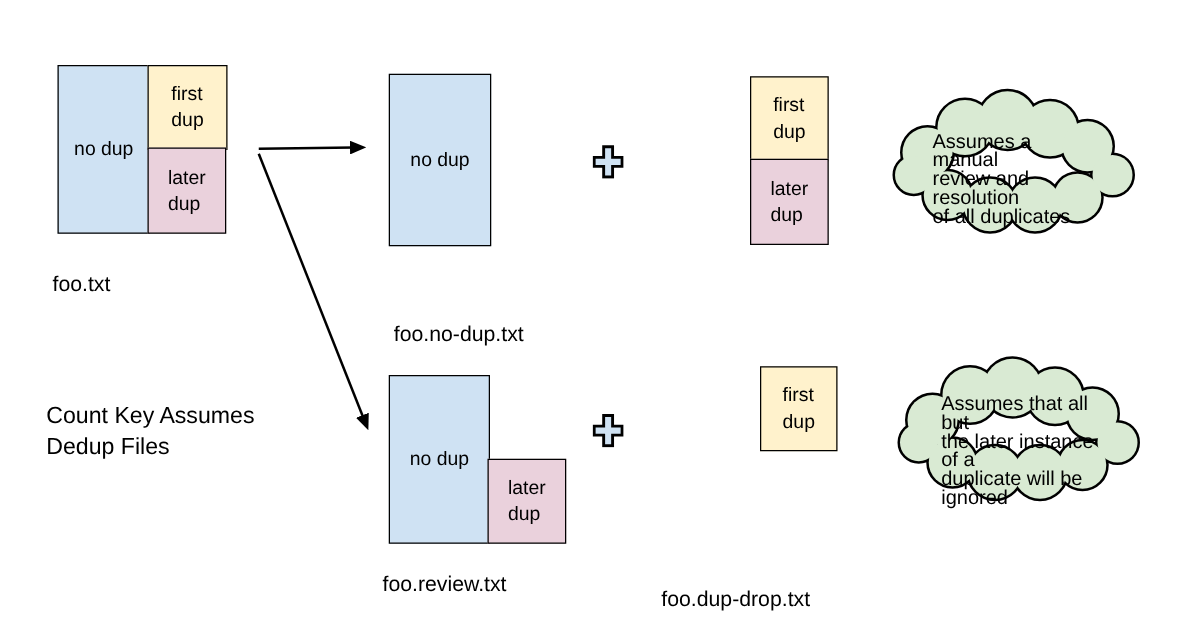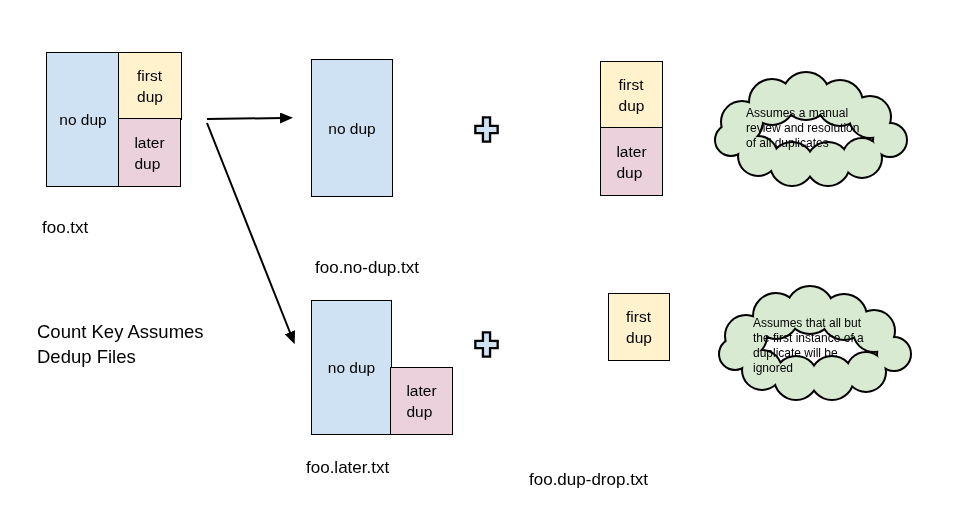--- a/index.html
+++ b/index.html
@@ -19,21 +19,21 @@
     border:1.7px solid var(--stroke,#000);
     display:flex;align-items:center;justify-content:center;
     font-size:15.5px;line-height:21px;
   }
   .box span{white-space:pre-line;text-align:left;display:block;}
   .fill-blue{background:var(--no-dup-fill,#cfe2f3);}
   .fill-yellow{background:var(--first-dup-fill,#fff2cc);}
   .fill-pink{background:var(--later-dup-fill,#ead1dc);}
   .file-label{position:absolute;font-size:17px;white-space:nowrap;}
   .process-label{position:absolute;font-size:18.5px;line-height:25px;white-space:pre-line;}
-  .note-text{position:absolute;font-size:12px;line-height:15px;white-space:pre-line;}
+  .note-text{position:absolute;font-size:16px;line-height:15px;white-space:pre-line;}
   .plus{position:absolute;width:25px;height:27px;}
   .plus path{fill:var(--plus-fill,#cfe2f3);stroke:var(--stroke,#000);stroke-width:2.6;stroke-linejoin:miter;}
   .cloud{position:absolute;width:216px;height:124px;}
   .cloud-stroke{fill:none;stroke:var(--stroke,#000);stroke-width:4;}
   .cloud-fill{fill:var(--note-fill,#d9ead3);stroke:none;}
   .arrow-line{stroke:var(--stroke,#000);stroke-width:2;}
   
   .b-src-nodup{left:46px;top:52px;width:74px;height:135px;}
   .b-src-first{left:118px;top:52px;width:64px;height:68px;}
   .b-src-later{left:118px;top:118px;width:63px;height:69px;}
@@ -126,34 +126,34 @@
 review and resolution
 of all duplicates</div>
 
   <div class="box fill-blue b-bot-nodup">
     <span>no dup</span>
   </div>
   <div class="box fill-pink b-bot-later">
     <span>later
 dup</span>
   </div>
-  <div class="file-label l-bot-dedup">foo.later.txt</div>
+  <div class="file-label l-bot-dedup">foo.review.txt</div>
 
   <svg class="plus plus-2" viewBox="0 0 28 30">
     <path d="M10,1.5 H18 V11 H26.5 V19 H18 V28.5 H10 V19 H1.5 V11 H10 Z"></path>
   </svg>
 
   <div class="box fill-yellow b-bot-first">
     <span>first
 dup</span>
   </div>
   <div class="file-label l-bot-dupdrop">foo.dup-drop.txt</div>
 
   <svg class="cloud cloud-2" viewBox="0 0 216 124">
     <use href="#cloudcircles" class="cloud-stroke"></use>
     <use href="#cloudcircles" class="cloud-fill"></use>
   </svg>
   <div class="note-text cloud-text-2">Assumes that all but
-the first instance of a
+the later instance of a
 duplicate will be
 ignored</div>
 
 </div>
 
 </body></html>

